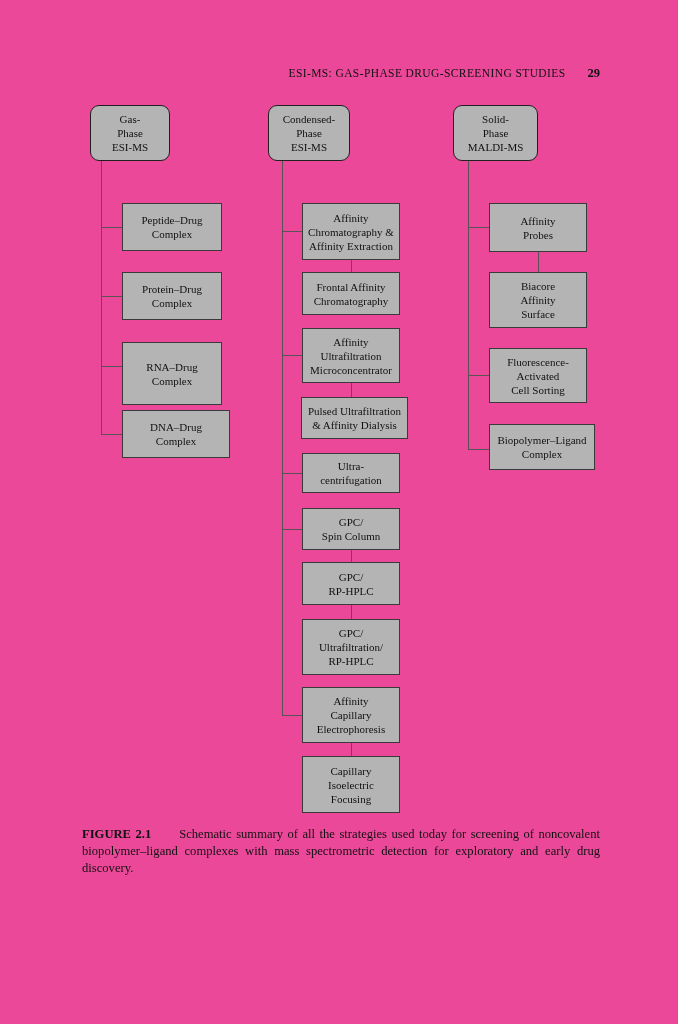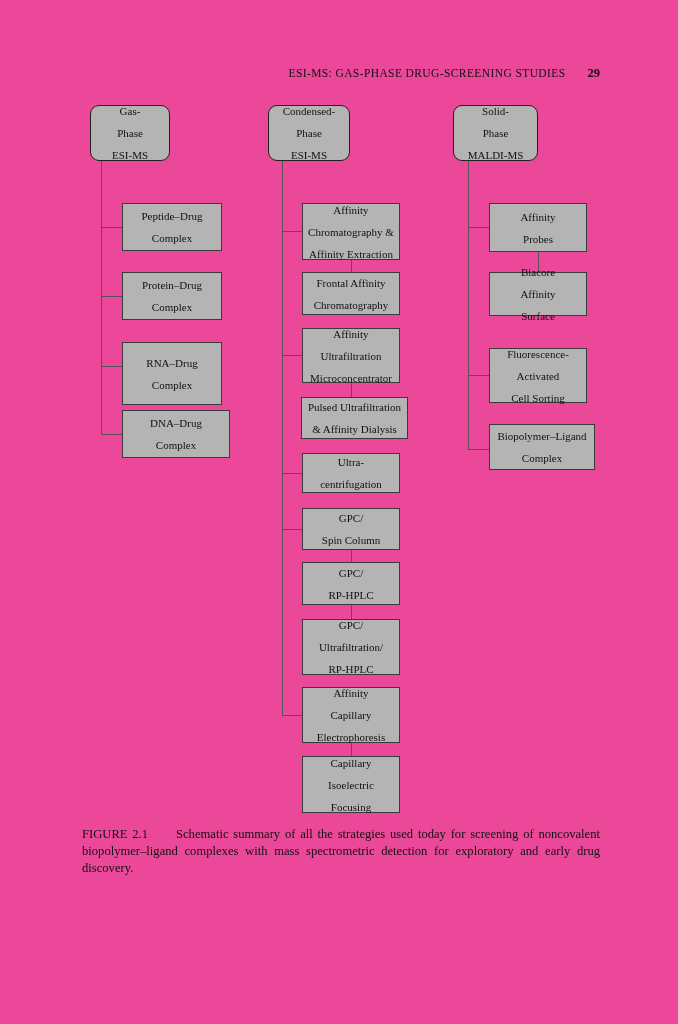--- a/index.html
+++ b/index.html
@@ -45,32 +45,32 @@
   .hbox{
     border:1.5px solid var(--header-border);
     border-radius:9px;
   }
   .nbox{
     border:1px solid var(--box-border);
   }
   .box-label{
     white-space:pre-line;
     font-size:11px;
-    line-height:22px;
+    line-height:14px;
     color:var(--ink);
   }
   .caption{
     position:absolute;
     left:82px;top:826px;width:518px;
     font-size:12.6px;
     line-height:17px;
     text-align:justify;
   }
   .caption .cap-label{
-    font-weight:normal;
+    font-weight:bold;
     margin-right:28px;
   }
 </style>
 </head>
 <body>
 
 <div class="page">
 
   <div class="running-head">
     <span>ESI-MS: GAS-PHASE DRUG-SCREENING STUDIES</span>
@@ -183,21 +183,21 @@
   <div class="nbox" style="left:302px;top:756px;width:98px;height:57px;">
     <span class="box-label">Capillary
 Isoelectric
 Focusing</span>
   </div>
 
   <div class="nbox" style="left:489px;top:203px;width:98px;height:49px;">
     <span class="box-label">Affinity
 Probes</span>
   </div>
-  <div class="nbox" style="left:489px;top:272px;width:98px;height:44px;">
+  <div class="nbox" style="left:489px;top:272px;width:98px;height:56px;">
     <span class="box-label">Biacore
 Affinity
 Surface</span>
   </div>
   <div class="nbox" style="left:489px;top:348px;width:98px;height:55px;">
     <span class="box-label">Fluorescence-
 Activated
 Cell Sorting</span>
   </div>
   <div class="nbox" style="left:489px;top:424px;width:106px;height:46px;">

